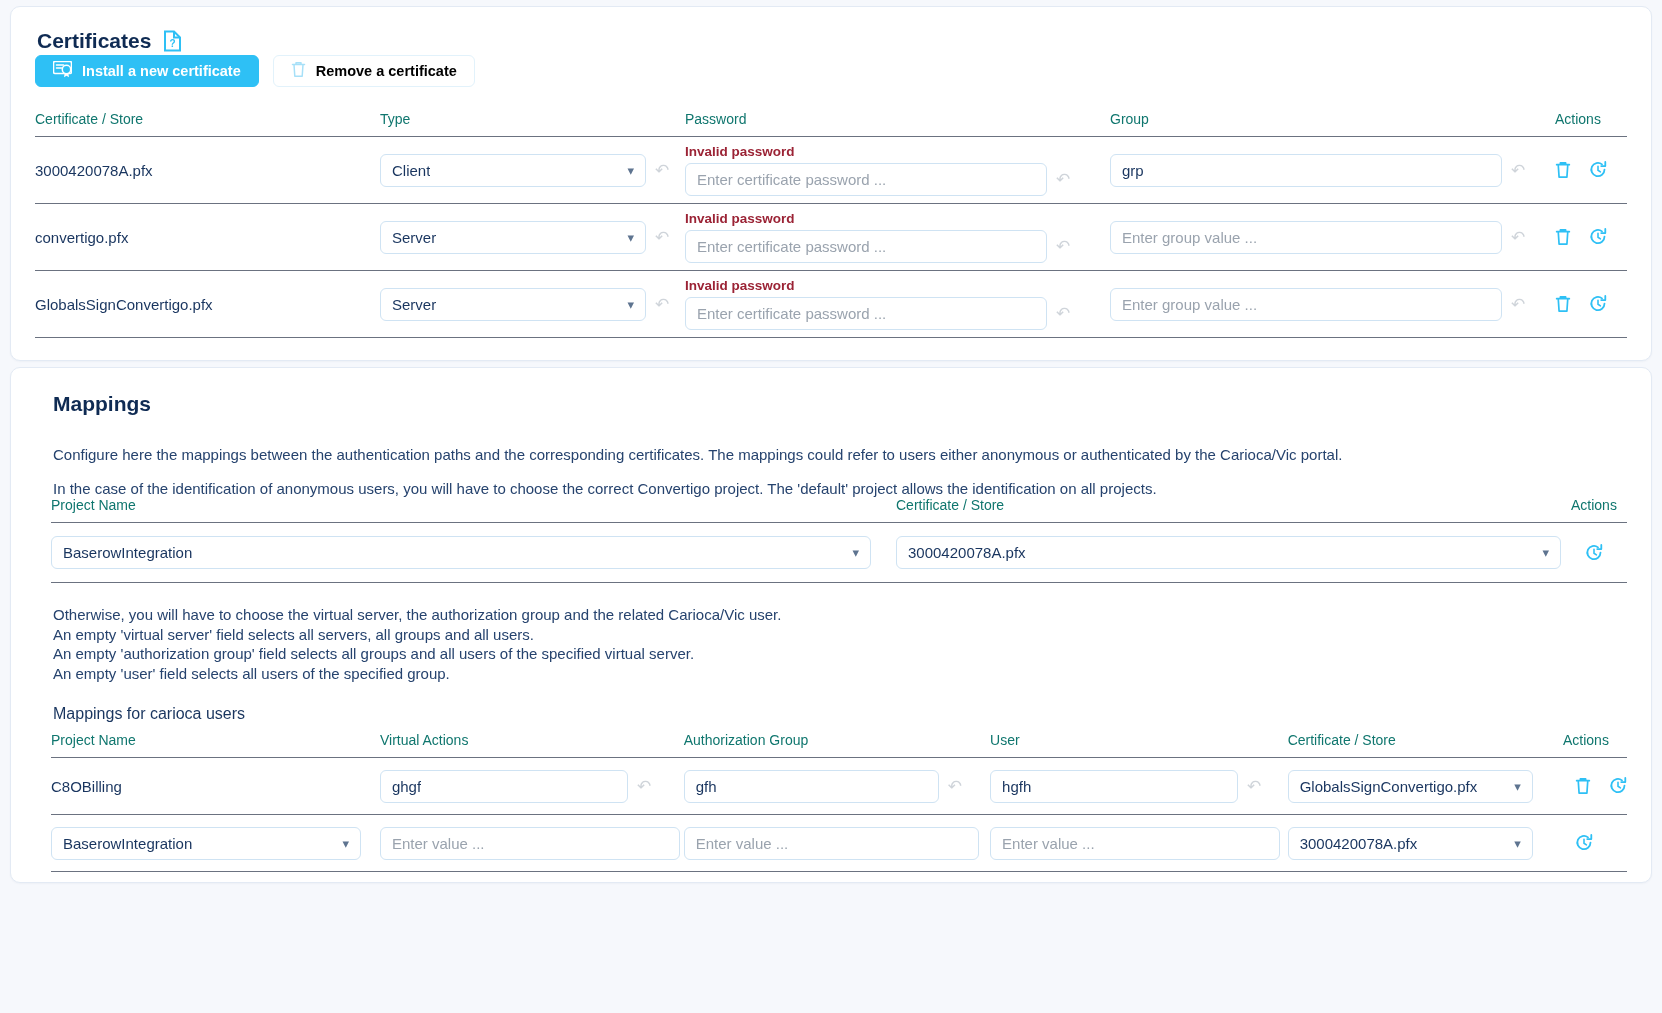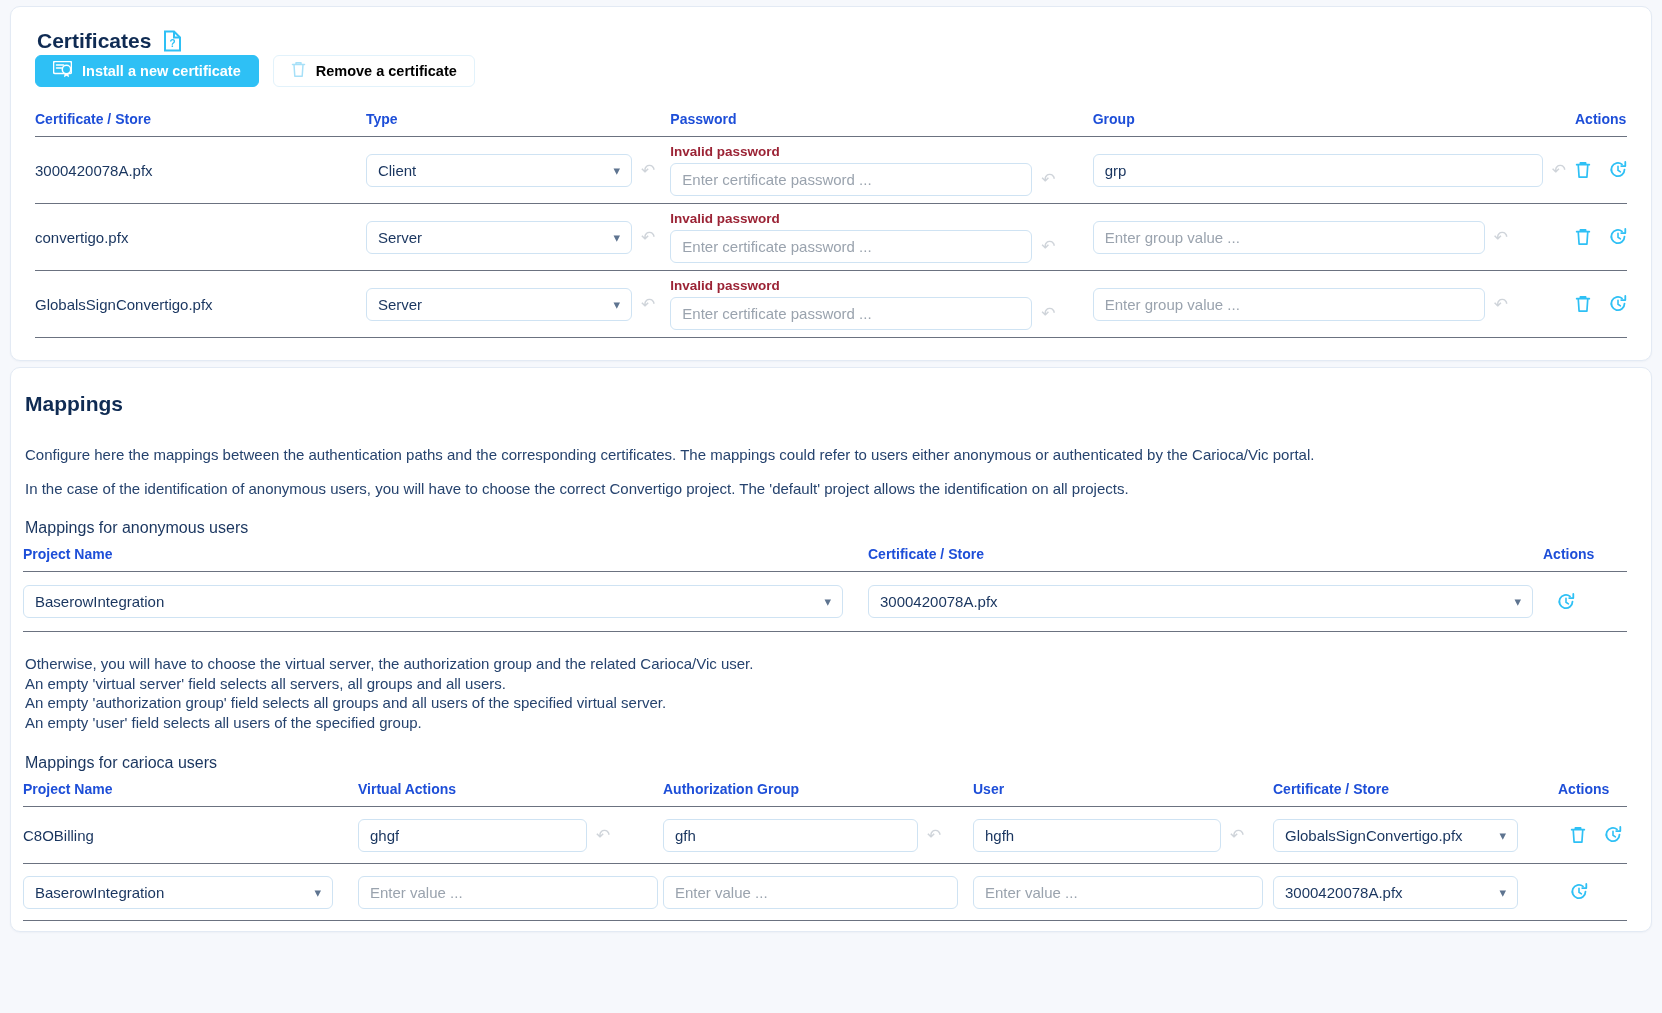--- a/index.html
+++ b/index.html
@@ -13,21 +13,21 @@
     overflow:hidden;
   }
   .panel {
     background:#ffffff;
     border:1px solid #e3eaf4;
     border-radius:10px;
     margin:6px 10px;
     box-shadow:0 1px 2px rgba(23,50,92,.04);
   }
   .panel-cert { padding:18px 24px 22px 24px; }
-  .panel-map  { padding:22px 24px 10px 12px; }
+  .panel-map  { padding:22px 24px 10px 40px; }
 
   .hdr-row { display:flex; align-items:flex-start; justify-content:space-between;flex-direction:column; }
   .title {
     font-size:21px; font-weight:bold; color:#0f2b53;
     display:flex; align-items:center; gap:12px; margin:4px 0 0 2px;
   }
   .help-icon { display:inline-flex; }
 
   .btns { display:flex; gap:14px; align-items:center; padding-top:2px; }
   .btn {
@@ -35,21 +35,21 @@
     height:32px; padding:0 17px; border-radius:6px;
     font-size:14.5px; font-weight:bold; cursor:pointer; white-space:nowrap;
   }
   .btn-primary { background:#2ec0f5; color:#fff; border:1px solid #2ec0f5; }
   .btn-disabled { background:#fff; color:#000000; border:1px solid #e2f2fb; cursor:default; }
 
   .subtitle { font-size:15px; color:#26436e; margin:22px 0 0 2px; }
 
   table { width:100%; border-collapse:collapse; }
   th {
-    text-align:left; font-size:14px; font-weight:bold; color:#1d4ed8;
+    text-align:left; font-size:14px; font-weight:normal; color:#0f766e;
     padding:0 0 9px 0; border-bottom:1px solid #6b7280; vertical-align:bottom;
   }
   td { padding:0; vertical-align:middle; border-bottom:1px solid #6b7280; }
   tr:last-child td { border-bottom:1px solid #6b7280; }
 
   .cert-table { margin-top:24px; }
   .cert-table td { height:67px; }
   .cert-name { font-size:15px; color:#19355f; }
 
   .field {
@@ -149,21 +149,21 @@
           <div class="err">Invalid password</div>
           <div class="cellwrap">
             <div class="field ph" style="width:362px">
               <span class="val">Enter certificate password ...</span>
             </div>
             <span class="undo dim">↶</span>
           </div>
         </td>
         <td>
           <div class="cellwrap">
-            <div class="field" style="width:450px">
+            <div class="field" style="width:392px">
               <span class="val">grp</span>
             </div>
             <span class="undo dim">↶</span>
           </div>
         </td>
         <td>
           <div class="actions">
             <span class="icon-btn">
               <svg width="16" height="18" viewBox="0 0 15 17">
                   <path d="M1.5 3.5h12M5 3.5V1.8h5v1.7M3 3.5l.8 11.7h7.4L12 3.5" fill="none" stroke="#2ec0f5" stroke-width="1.6" stroke-linecap="round" stroke-linejoin="round"></path>
@@ -278,21 +278,20 @@
     </tbody>
   </table>
 </div>
 
 <div class="panel panel-map">
   <div class="map-title">Mappings</div>
 
   <div class="para">Configure here the mappings between the authentication paths and the corresponding certificates. The mappings could refer to users either anonymous or authenticated by the Carioca/Vic portal.</div>
   <div class="para tight">In the case of the identification of anonymous users, you will have to choose the correct Convertigo project. The 'default' project allows the identification on all projects.</div>
 
-  <div class="sec-label">Mappings for anonymous users</div>
 
   <table class="anon-table">
     <thead>
       <tr>
         <th style="width:845px">Project Name</th>
         <th style="width:675px">Certificate / Store</th>
         <th>Actions</th>
       </tr>
     </thead>
     <tbody>
@@ -345,21 +344,21 @@
       </tr>
     </thead>
     <tbody>
 
       <tr>
         <td>
           <div class="cert-name">C8OBilling</div>
         </td>
         <td>
           <div class="cellwrap">
-            <div class="field" style="width:229px">
+            <div class="field" style="width:248px">
               <span class="val">ghgf</span>
             </div>
             <span class="undo dim">↶</span>
           </div>
         </td>
         <td>
           <div class="cellwrap">
             <div class="field" style="width:255px">
               <span class="val">gfh</span>
             </div>

